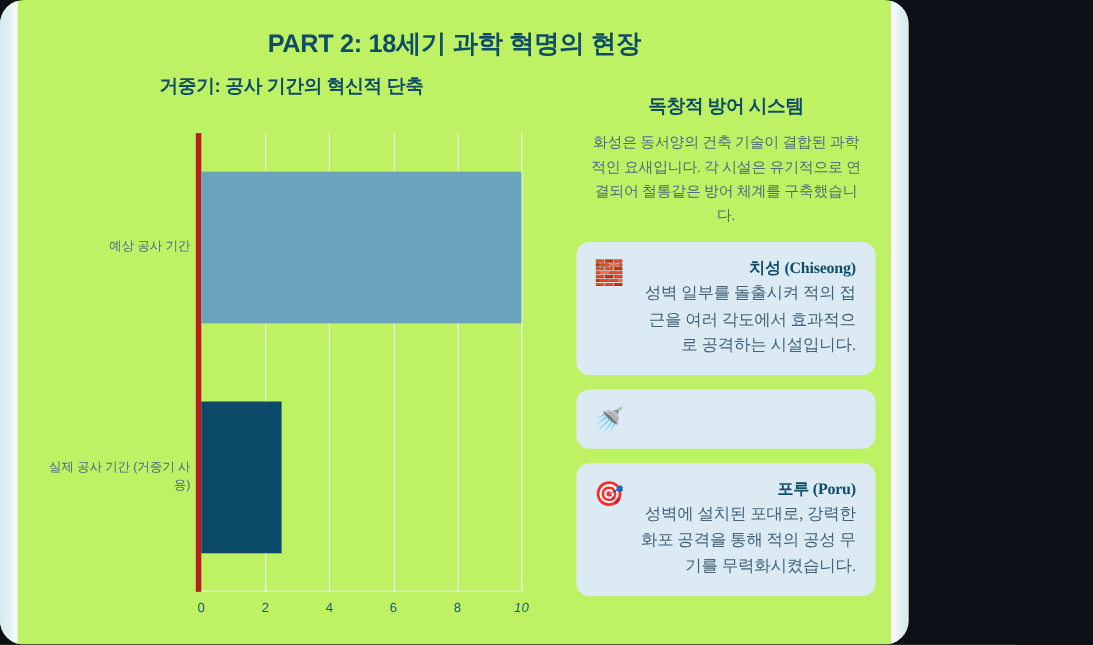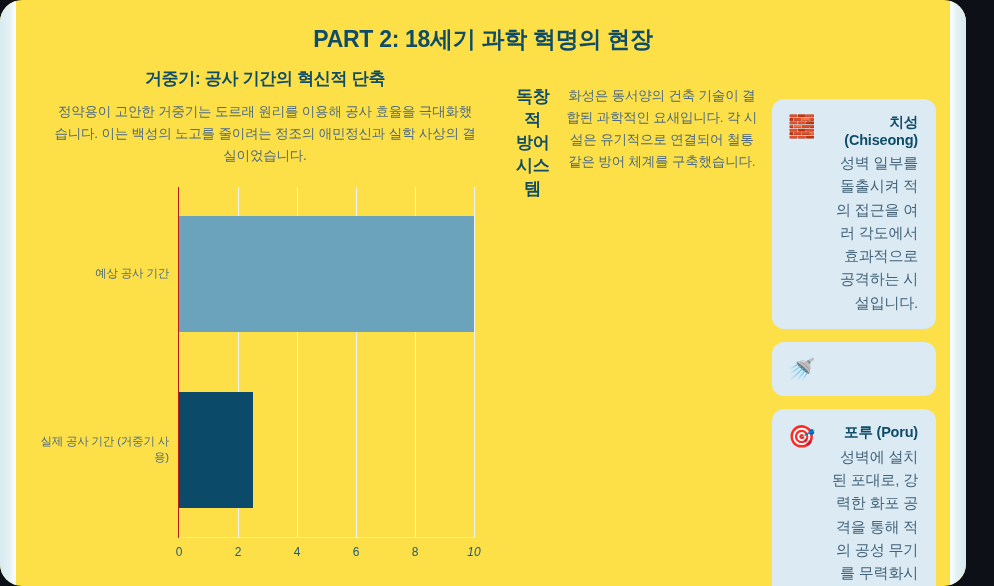--- a/index.html
+++ b/index.html
@@ -7,23 +7,23 @@
   html, body {
     width: 994px;
     height: 586px;
     background: #0d1117;
     font-family: "Liberation Sans", sans-serif;
     overflow: hidden;
   }
 
   #slide-frame {
     position: relative;
-    width: 966px;
+    width: 826px;
     height: 586px;
-    background: #fde047;
+    background: #bef264;
     border-radius: 22px;
     overflow: hidden;
   }
 
   
   .edge-strip {
     position: absolute;
     top: 0;
     bottom: 0;
     width: 16px;
@@ -48,25 +48,25 @@
     color: #0f4c68;
     letter-spacing: -0.3px;
     margin-top: 6px;
     margin-bottom: 12px;
   }
 
   
   .columns {
     display: flex;
     flex: 1;
-    gap: 14px;
+    gap: 24px;
     min-height: 0;
   }
   .col-left  { width: 470px; display: flex; flex-direction: column; }
-  .col-right { flex: 1; display: flex; flex-direction: row; padding-top: 18px; }
+  .col-right { flex: 1; display: flex; flex-direction: column; padding-top: 18px; font-family: Liberation Serif, serif; }
 
   .section-heading {
     text-align: center;
     font-size: 17px;
     font-weight: bold;
     color: #0f4c68;
     letter-spacing: -0.3px;
     margin-bottom: 11px;
   }
 
@@ -90,21 +90,21 @@
   .chart-inner {
     position: absolute;
     left: 0; right: 8px; top: 0; bottom: 0;
   }
   .plot-area {
     position: absolute;
     left: 148px;
     right: 18px;
     top: 6px;
     bottom: 36px;
-    border-left: 1px solid #b91c1c;
+    border-left: 5px solid #b91c1c;
   }
   .gridline {
     position: absolute;
     top: 0; bottom: 0;
     width: 1px;
     background: #eef3f6;
   }
   .axis-baseline {
     position: absolute;
     left: 0; right: 0; bottom: 0;
@@ -186,21 +186,20 @@
   <div class="edge-strip right"></div>
 
   <div id="slide-content">
 
     <div class="slide-title">PART 2: 18세기 과학 혁명의 현장</div>
 
     <div class="columns">
 
       <div class="col-left">
         <div class="section-heading">거중기: 공사 기간의 혁신적 단축</div>
-        <div class="section-desc">정약용이 고안한 거중기는 도르래 원리를 이용해 공사 효율을 극대화했습니다. 이는 백성의 노고를 줄이려는 정조의 애민정신과 실학 사상의 결실이었습니다.</div>
 
         <div class="chart-wrap">
           <div class="chart-inner">
             <div class="plot-area" id="plot-area">
               <div class="axis-baseline"></div>
             <div class="gridline" style="left: 20%;"></div>
                 <div class="gridline" style="left: 40%;"></div>
                 <div class="gridline" style="left: 60%;"></div>
                 <div class="gridline" style="left: 80%;"></div>
                 <div class="gridline" style="left: 100%;"></div>

